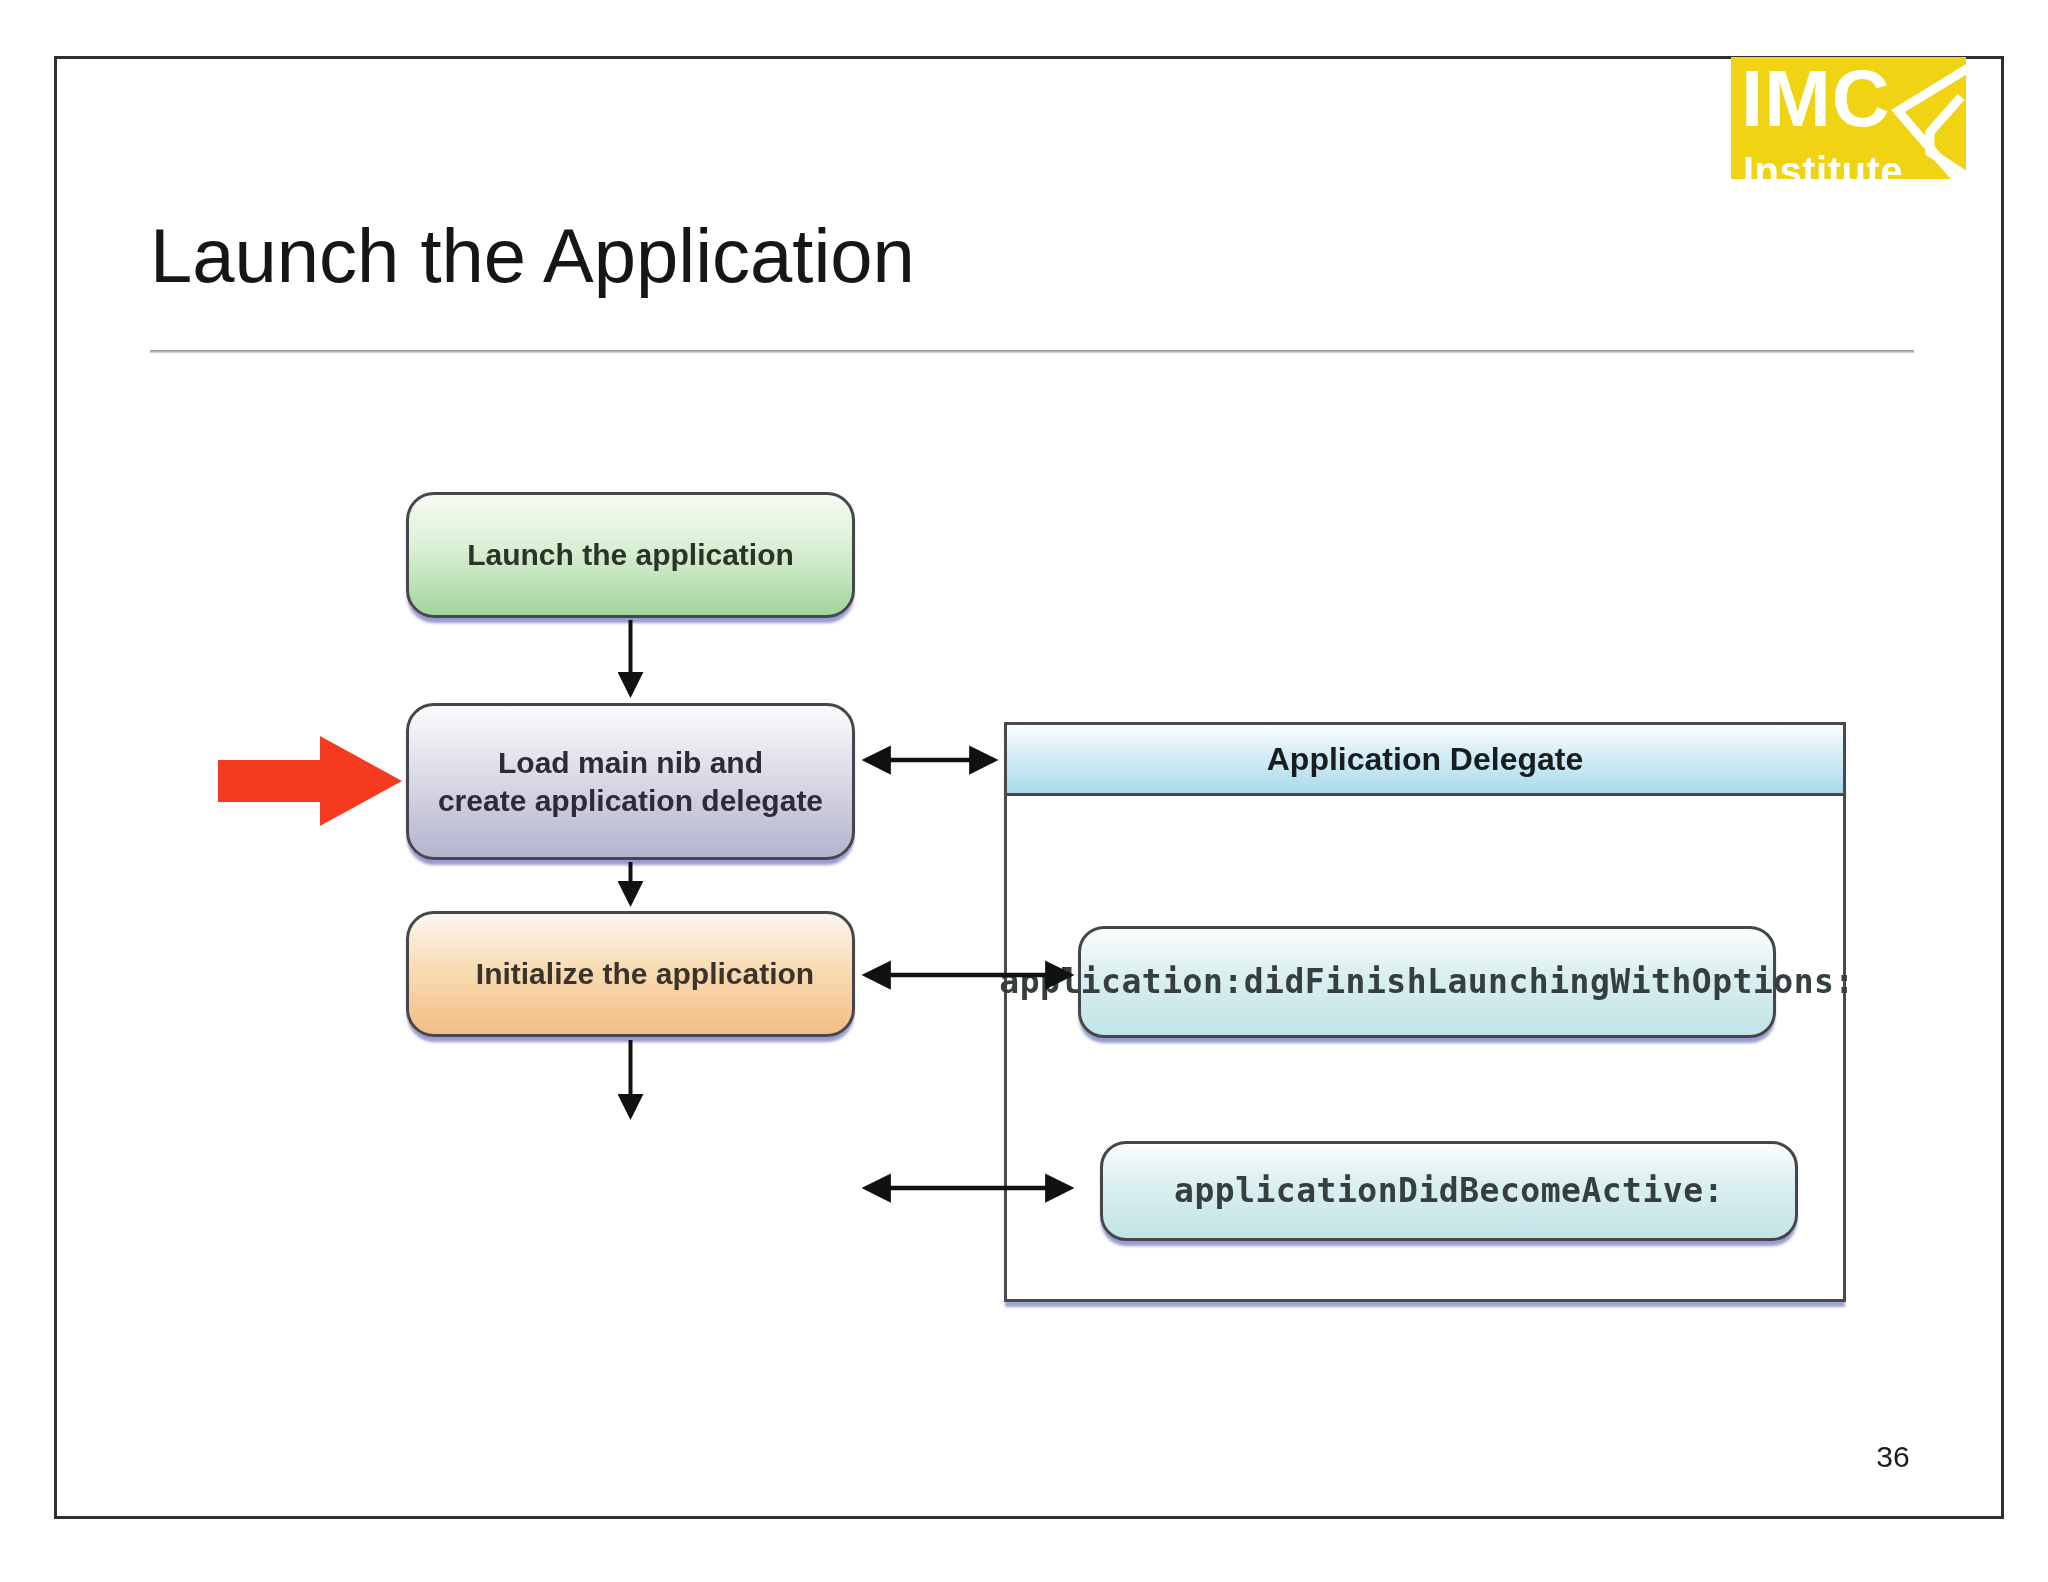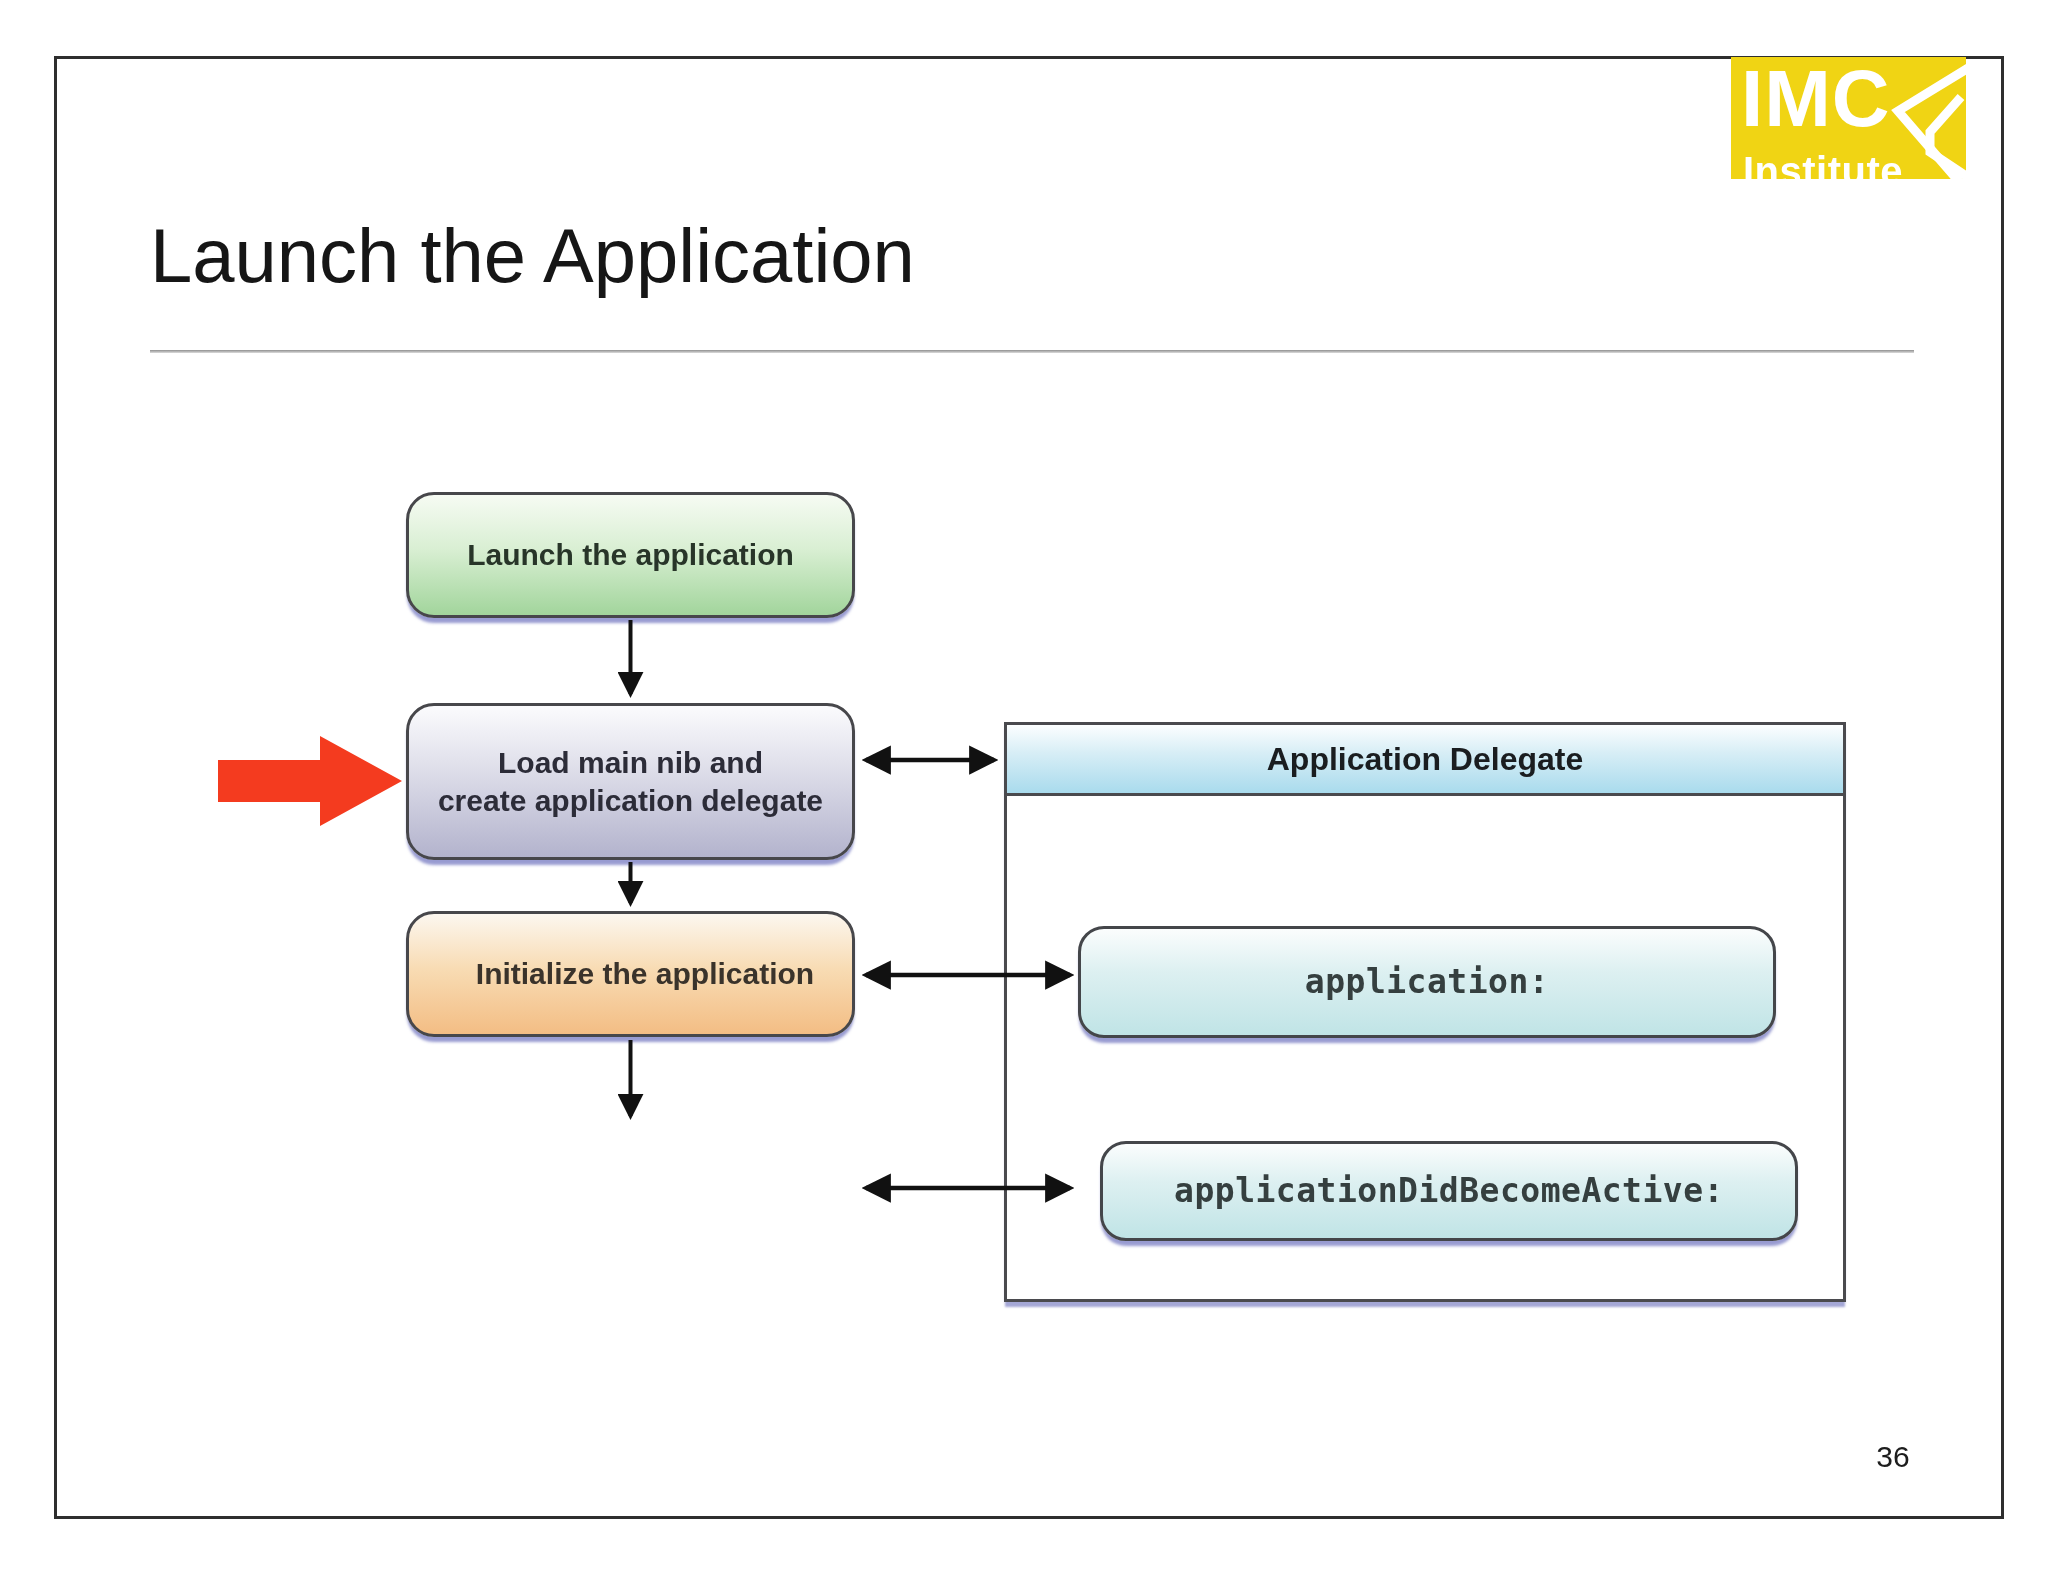--- a/index.html
+++ b/index.html
@@ -119,20 +119,21 @@
     <span class="lbl">Initialize the application</span>
   </div>
 
 
   <div class="delegate-panel">
     <div class="delegate-header">Application Delegate</div>
   </div>
 
   <div class="method-box method-1">
     <span>application:</span>
+    <span>didFinishLaunchingWithOptions:</span>
   </div>
 
   <div class="method-box method-2">
     <span>applicationDidBecomeActive:</span>
   </div>
 
   <svg class="connectors" viewBox="0 0 2048 1582">
     <defs>
       <marker id="ah" viewBox="0 0 10 10" refX="8.5" refY="5" markerWidth="6.5" markerHeight="6.5" orient="auto-start-reverse">
         <path d="M0,0 L10,5 L0,10 z" fill="#111111"></path>

